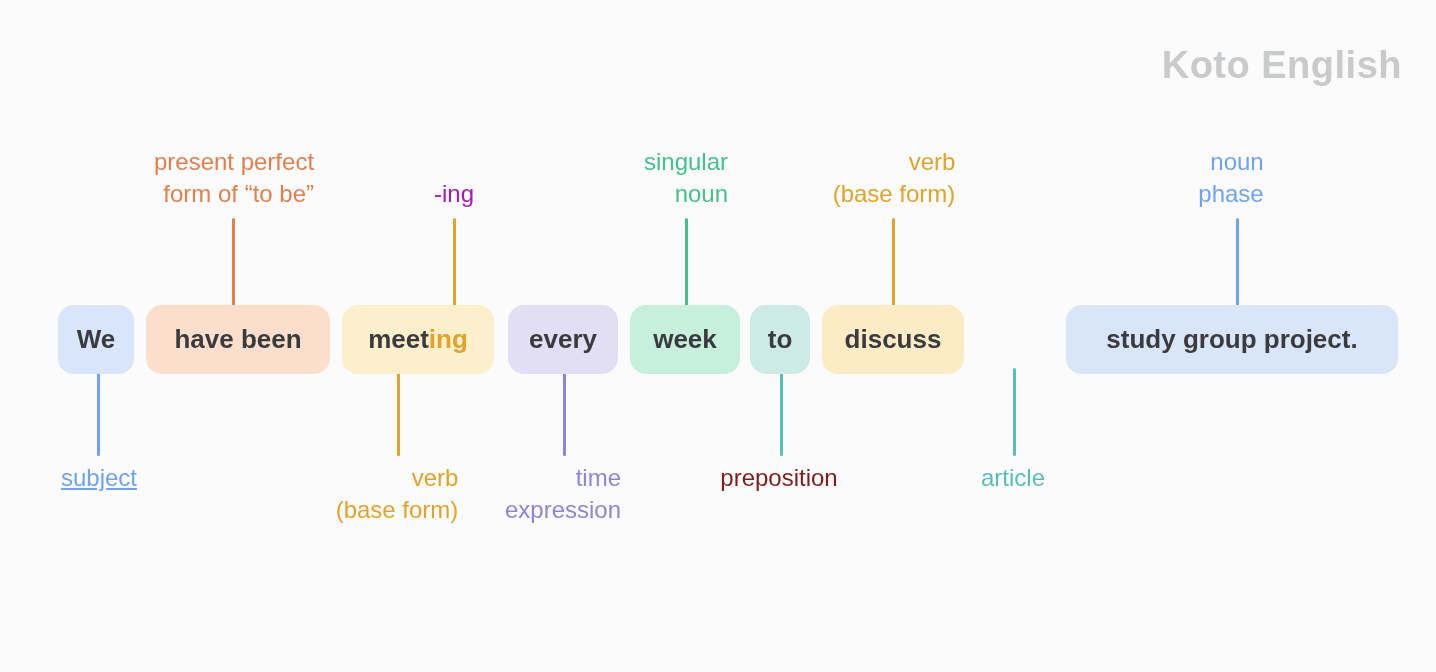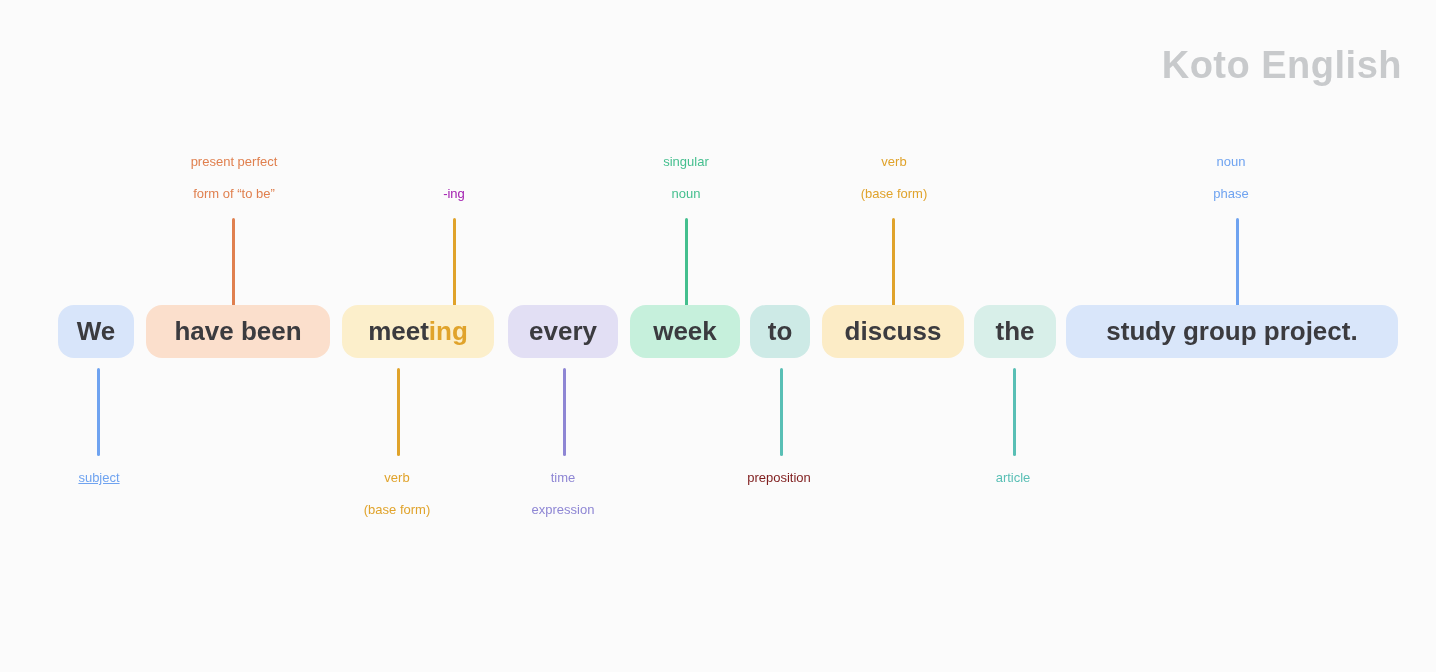--- a/index.html
+++ b/index.html
@@ -56,37 +56,37 @@
     top: 305px;
     height: 63px;
     display: flex;
     align-items: stretch;
     gap: 0px;
   }
   .chip {
     display: flex;
     align-items: center;
     justify-content: center;
-    height: 53px;
+    height: 69px;
     border-radius: 16px;
     font-size: 26px;
     font-weight: bold;
     color: #3b3b3f;
     white-space: nowrap;
     box-sizing: border-box;
   }
   .chip .suffix { color: #e0a32b; }
 
   
   .ann {
     position: absolute;
-    font-size: 13px;
+    font-size: 24px;
     line-height: 32px;
     white-space: nowrap;
-    text-align: center;
+    text-align: right;
     transform: translateX(-50%);
   }
   .ann.top   { }
   .ann.bottom{ }
 
   
   .connector {
     position: absolute;
     width: 3px;
     border-radius: 2px;
@@ -116,21 +116,20 @@
       <div class="chip" style="position: absolute; left: 48px; top: 0px; width: 76px; background: rgb(216, 229, 250);">We</div>
       <div class="chip" style="position: absolute; left: 136px; top: 0px; width: 184px; background: rgb(251, 223, 204);">have been</div>
       <div class="chip" style="position: absolute; left: 332px; top: 0px; width: 152px; background: rgb(252, 239, 203);">
         <span>meet</span>
         <span class="suffix">ing</span>
       </div>
       <div class="chip" style="position: absolute; left: 498px; top: 0px; width: 110px; background: rgb(226, 223, 244);">every</div>
       <div class="chip" style="position: absolute; left: 620px; top: 0px; width: 110px; background: rgb(198, 240, 220);">week</div>
       <div class="chip" style="position: absolute; left: 740px; top: 0px; width: 60px; background: rgb(205, 234, 230);">to</div>
       <div class="chip" style="position: absolute; left: 812px; top: 0px; width: 142px; background: rgb(252, 236, 198);">discuss</div>
-      <div class="chip" style="position: absolute; left: 964px; top: 0px; width: 82px; background: rgb(216, 239, 233);">the</div>
       <div class="chip" style="position: absolute; left: 1056px; top: 0px; width: 332px; background: rgb(217, 230, 250);">study group project.</div>
     </div>
 
   <div id="annotation-layer">
       <div class="ann top" style="left: 224px; top: 146px; color: rgb(224, 128, 79);">
         <div>present perfect</div>
         <div>form of “to be”</div>
       </div>
       <div class="ann top" style="left: 444px; top: 178px; color: #a21caf;">
         <div>-ing</div>

